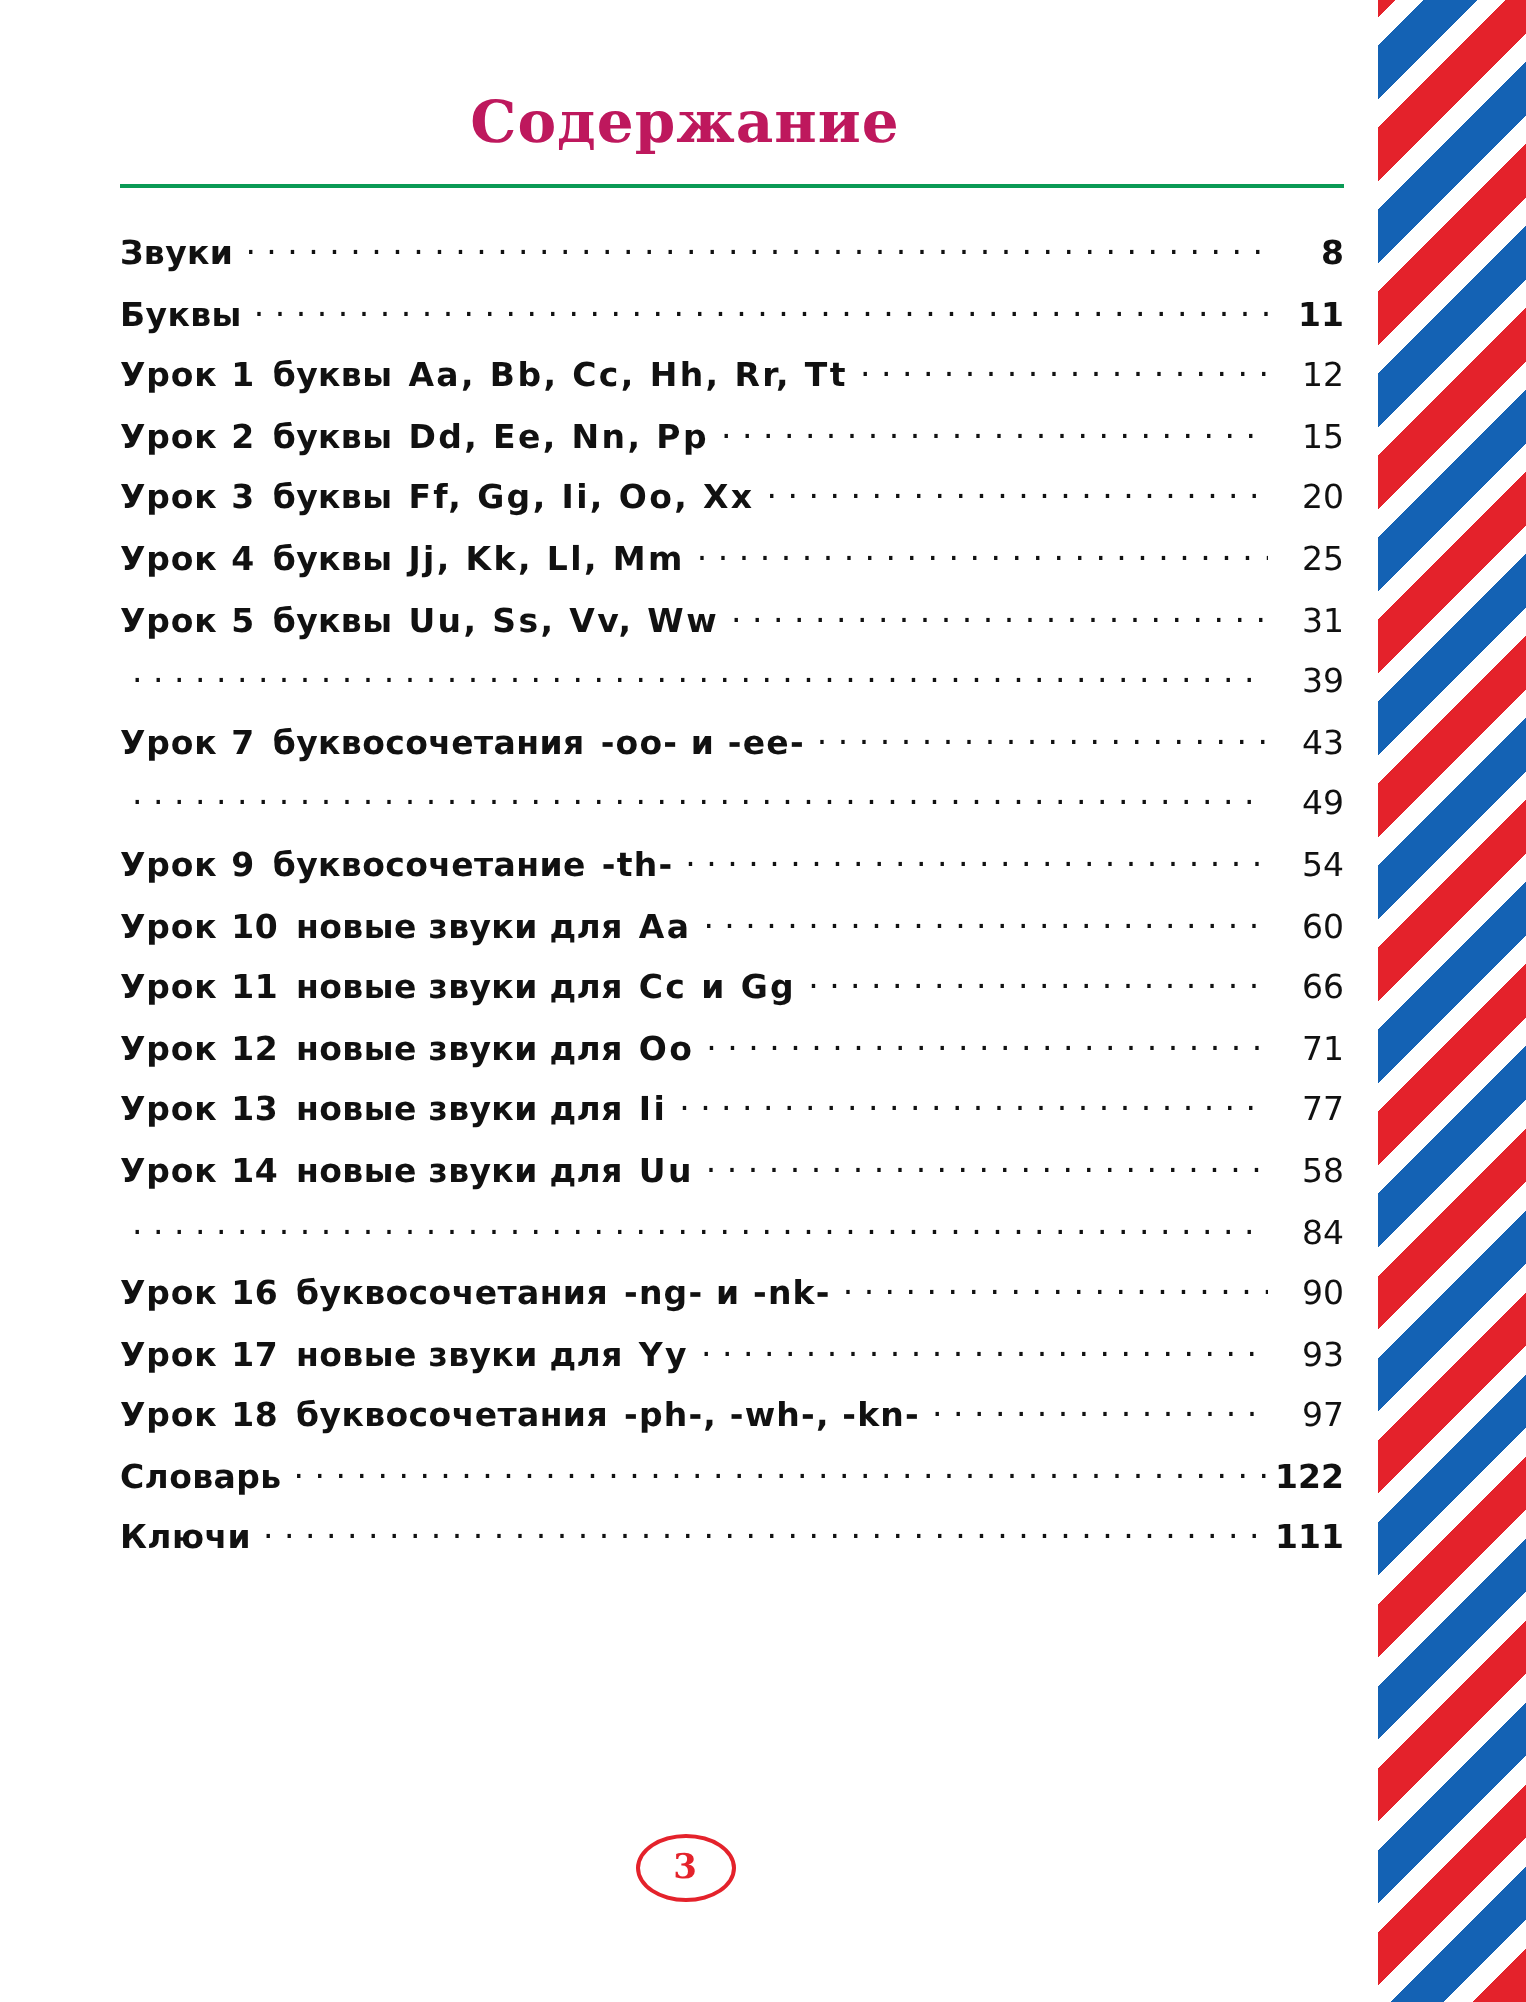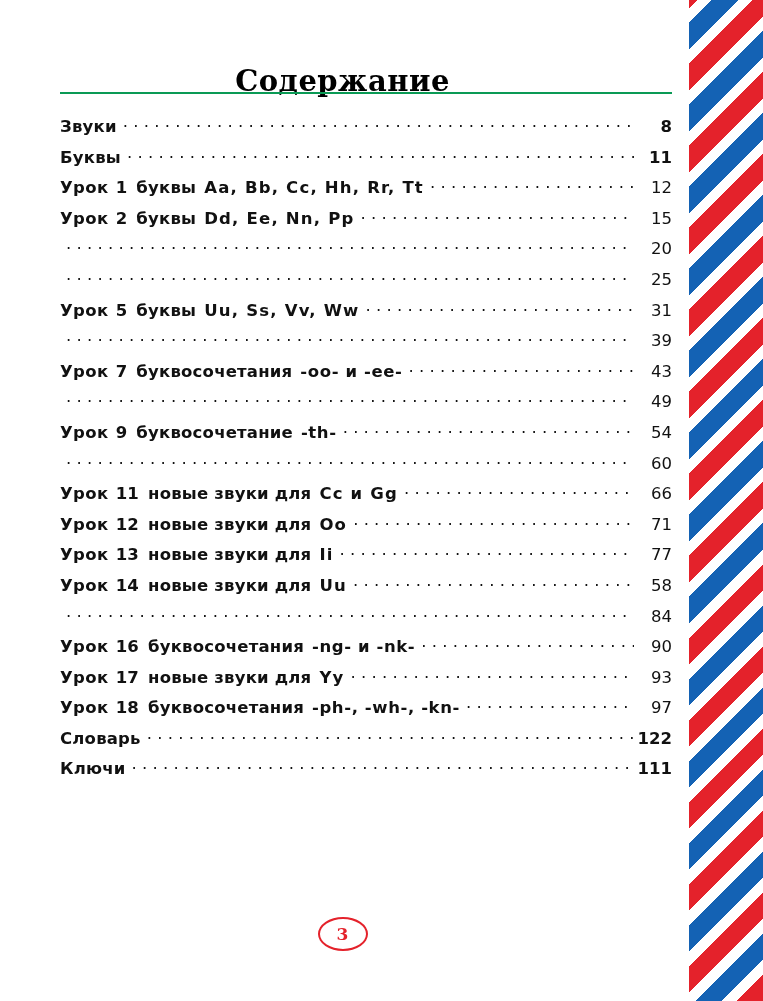--- a/index.html
+++ b/index.html
@@ -43,28 +43,28 @@
   .page {
     position: absolute;
     top: 0;
     left: 0;
     width: 685px;
     height: 1001px;
   }
 
   .title {
     position: absolute;
-    top: 64px;
+    top: 44px;
     left: 0;
     width: 685px;
     text-align: center;
     font-family: "DejaVu Serif", "Liberation Serif", serif;
     font-weight: bold;
     font-size: 29px;
-    color: #000000;
+    color: #be185d;
     letter-spacing: 0.5px;
   }
 
   .rule {
     position: absolute;
     left: 60px;
     width: 612px;
     height: 2px;
     background: #0a9a55;
   }
@@ -179,24 +179,26 @@
         <div class="toc-label"><span class="lesson-word">Урок</span><span class="num">1</span><span class="kind">буквы</span><span class="letters">Aa, Bb, Cc, Hh, Rr, Tt</span></div>
         <div class="toc-dots"></div>
         <div class="toc-page">12</div>
       </div>
       <div class="toc-row">
         <div class="toc-label"><span class="lesson-word">Урок</span><span class="num">2</span><span class="kind">буквы</span><span class="letters">Dd, Ee, Nn, Pp</span></div>
         <div class="toc-dots"></div>
         <div class="toc-page">15</div>
       </div>
       <div class="toc-row">
+        <div class="toc-label"><span class="lesson-word">Урок</span><span class="num">3</span><span class="kind">буквы</span><span class="letters">Ff, Gg, Ii, Oo, Xx</span></div>
         <div class="toc-dots"></div>
         <div class="toc-page">20</div>
       </div>
       <div class="toc-row">
+        <div class="toc-label"><span class="lesson-word">Урок</span><span class="num">4</span><span class="kind">буквы</span><span class="letters">Jj, Kk, Ll, Mm</span></div>
         <div class="toc-dots"></div>
         <div class="toc-page">25</div>
       </div>
       <div class="toc-row">
         <div class="toc-label"><span class="lesson-word">Урок</span><span class="num">5</span><span class="kind">буквы</span><span class="letters">Uu, Ss, Vv, Ww</span></div>
         <div class="toc-dots"></div>
         <div class="toc-page">31</div>
       </div>
       <div class="toc-row">
         <div class="toc-dots"></div>
@@ -210,20 +212,21 @@
       <div class="toc-row">
         <div class="toc-dots"></div>
         <div class="toc-page">49</div>
       </div>
       <div class="toc-row">
         <div class="toc-label"><span class="lesson-word">Урок</span><span class="num">9</span><span class="kind">буквосочетание</span><span class="combo">-th-</span></div>
         <div class="toc-dots"></div>
         <div class="toc-page">54</div>
       </div>
       <div class="toc-row">
+        <div class="toc-label"><span class="lesson-word">Урок</span><span class="num">10</span><span class="kind">новые звуки для</span><span class="letters">Aa</span></div>
         <div class="toc-dots"></div>
         <div class="toc-page">60</div>
       </div>
       <div class="toc-row">
         <div class="toc-label"><span class="lesson-word">Урок</span><span class="num">11</span><span class="kind">новые звуки для</span><span class="letters">Cc и Gg</span></div>
         <div class="toc-dots"></div>
         <div class="toc-page">66</div>
       </div>
       <div class="toc-row">
         <div class="toc-label"><span class="lesson-word">Урок</span><span class="num">12</span><span class="kind">новые звуки для</span><span class="letters">Oo</span></div>

